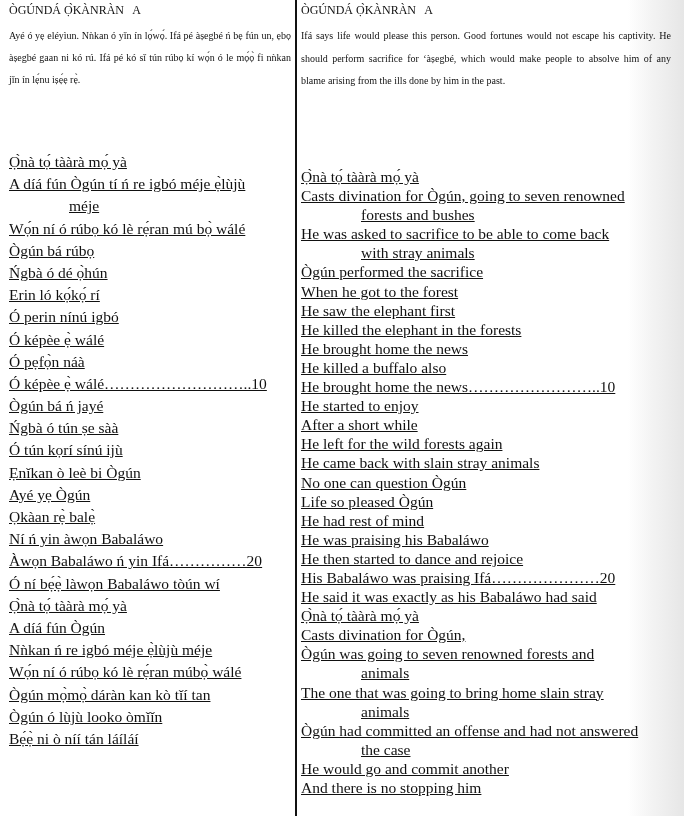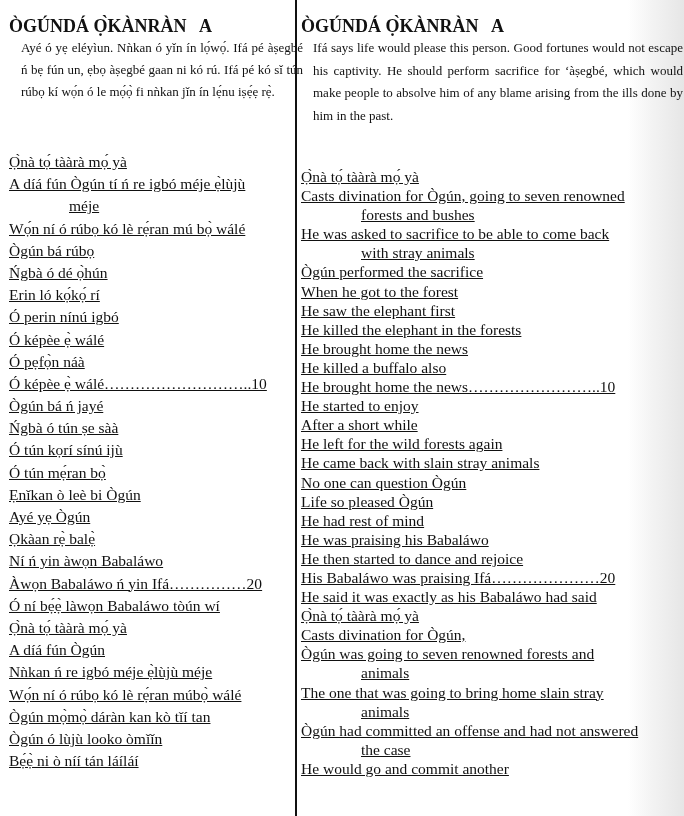--- a/index.html
+++ b/index.html
@@ -8,28 +8,28 @@
     background: linear-gradient(to right, #ffffff 0px, #ffffff 628px, #f4f4f4 650px, #e6e6e6 684px);
     font-family: "Liberation Serif", serif; color: #111;
   }
   .col { position: absolute; top: 0; }
   .col-left { left: 9px; width: 280px; }
   .col-right { left: 301px; width: 368px; }
   .divider {
     position: absolute; left: 295px; top: 0; width: 2px; height: 816px; background: #111;
   }
   .heading {
-    position: absolute; top: 16px; font-weight: bold; font-size: 18px; line-height: 20px;
+    position: absolute; top: 0; font-weight: normal; font-size: 12px; line-height: 20px;
     white-space: pre; letter-spacing: 0px;
   }
   .col-left .heading { left: 0px; }
   .col-right .heading { left: 0px; }
   .intro {
-    position: absolute; font-size: 13px; line-height: 22px; text-align: justify;
-    margin: 12px;
+    position: absolute; font-size: 10px; line-height: 22px; text-align: justify;
+    margin: 0;
   }
   .col-left .intro { top: 25px; left: 0; width: 282px; line-height: 22px; }
   .col-right .intro { top: 25px; left: 0; width: 370px; line-height: 22.5px; }
   .verse { position: absolute; left: 0; margin: 0; padding: 0; list-style: none; text-decoration: underline; }
   .col-left .verse { top: 151px; }
   .col-right .verse { top: 167px; }
   .verse li { white-space: nowrap; font-size: 15.5px; }
   .col-left .verse li { height: 22.2px; line-height: 22px; }
   .col-right .verse li { height: 19.1px; line-height: 19px; }
   .verse li.cont { padding-left: 60px; }
@@ -48,21 +48,20 @@
       <li>Ògún bá rúbọ</li>
       <li>Ńgbà ó dé ọ̀hún</li>
       <li>Erin ló kọ́kọ́ rí</li>
       <li>Ó perin nínú igbó</li>
       <li>Ó képèe ẹ̀ wálé</li>
       <li>Ó pẹfọ̀n náà</li>
       <li>Ó képèe ẹ̀ wálé………………………..10</li>
       <li>Ògún bá ń jayé</li>
       <li>Ńgbà ó tún ṣe sàà</li>
       <li>Ó tún kọrí sínú ijù</li>
-      <li>Ó tún mẹ́ran bọ̀</li>
       <li>Ẹnǐkan ò leè bi Ògún</li>
       <li>Ayé yẹ Ògún</li>
       <li>Ọkàan rẹ̀ balẹ̀</li>
       <li>Ní ń yin àwọn Babaláwo</li>
       <li>Àwọn Babaláwo ń yin Ifá……………20</li>
       <li>Ó ní bẹ́ẹ̀ làwọn Babaláwo tòún wí</li>
       <li>Ọ̀nà tọ́ tààrà mọ́ yà</li>
       <li>A díá fún Ògún</li>
       <li>Nǹkan ń re igbó méje ẹ̀lùjù méje</li>
       <li>Wọ́n ní ó rúbọ kó lè rẹ́ran múbọ̀ wálé</li>
@@ -103,14 +102,15 @@
       <li>He said it was exactly as his Babaláwo had said</li>
       <li>Ọ̀nà tọ́ tààrà mọ́ yà</li>
       <li>Casts divination for Ògún,</li>
       <li>Ògún was going to seven renowned forests and</li>
       <li class="cont">animals</li>
       <li>The one that was going to bring home slain stray</li>
       <li class="cont">animals</li>
       <li>Ògún had committed an offense and had not answered</li>
       <li class="cont">the case</li>
       <li>He would go and commit another</li>
+      <li>And there is no stopping him</li>
     </ul>
 </div>
 
 </body></html>

